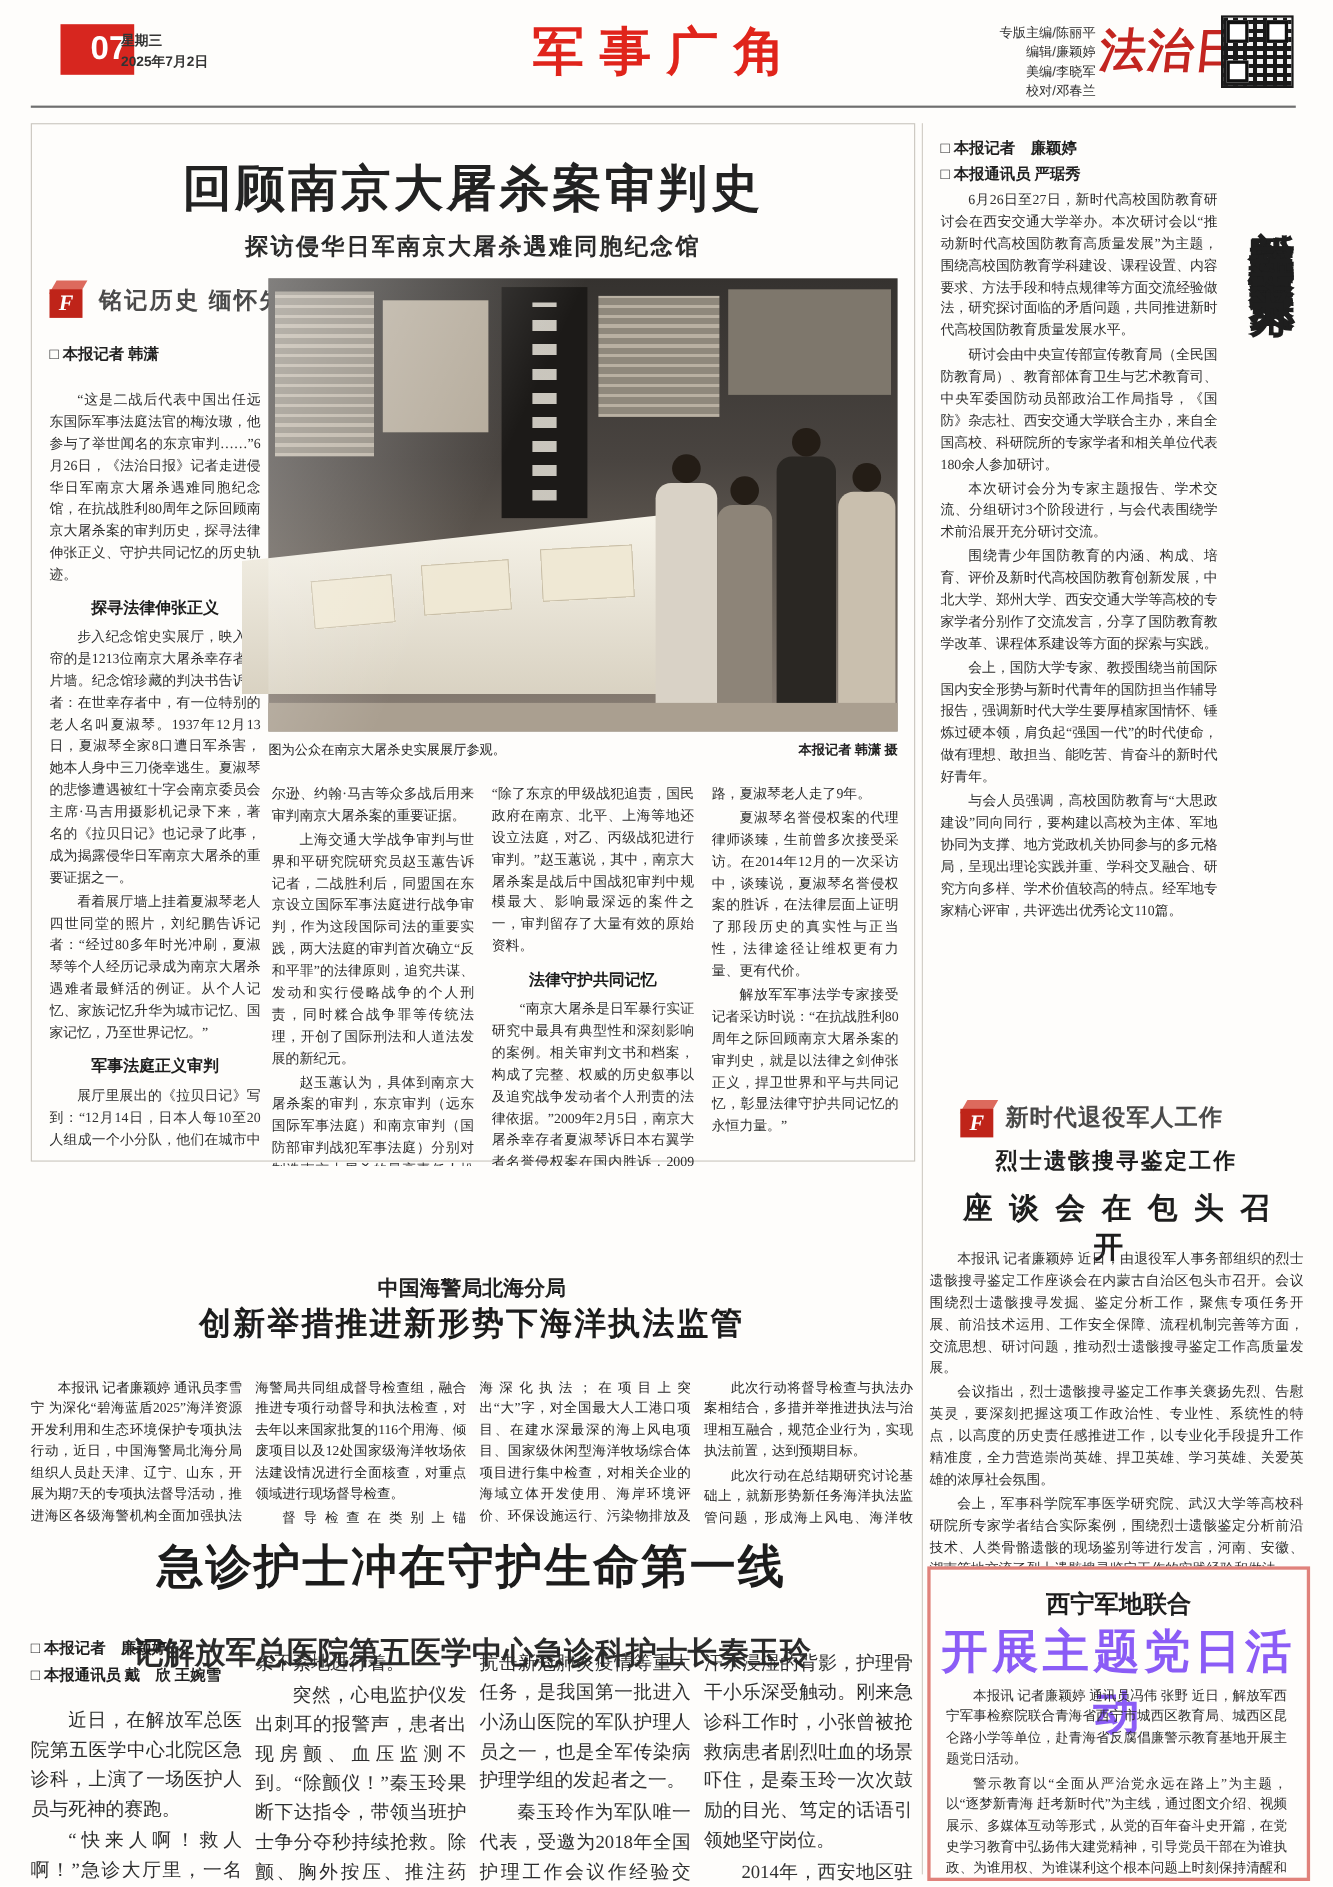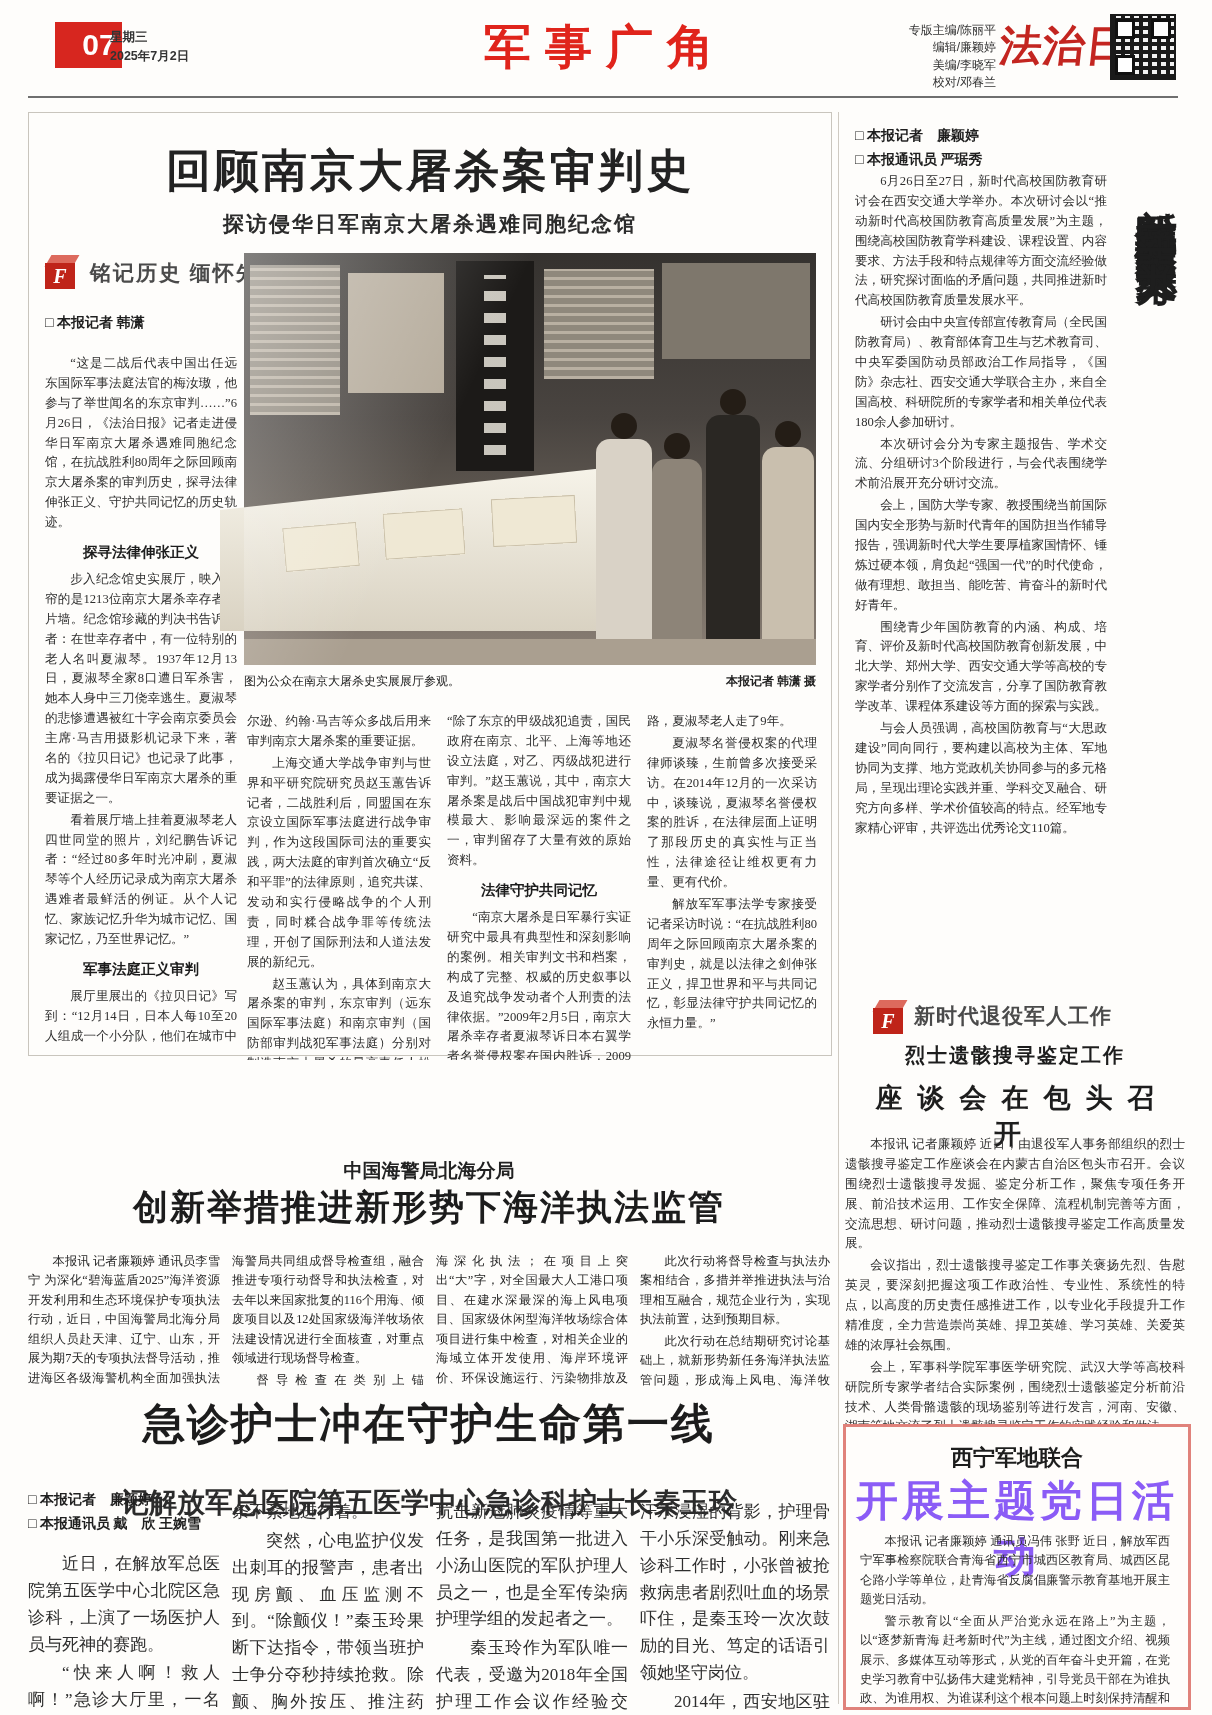--- a/index.html
+++ b/index.html
@@ -83,21 +83,21 @@
   .martyr-badge{left:873px;top:1000px;display:flex;align-items:center;gap:9px;}
   .martyr-h1{left:845px;top:1042px;width:340px;text-align:center;font-size:20px;font-weight:bold;
              letter-spacing:2px;font-family:"Liberation Sans",sans-serif;color:#1d1d1d;}
   .martyr-h2{left:845px;top:1080px;width:340px;text-align:center;font-size:27px;font-weight:bold;
              letter-spacing:15px;text-indent:15px;font-family:"Liberation Sans",sans-serif;color:#1d1d1d;}
   .martyr-body{left:845px;top:1124px;width:340px;height:290px;font-size:12.6px;}
 
   
   .marine-kicker{left:28px;top:1158px;width:802px;text-align:center;font-size:19px;font-weight:bold;
                  font-family:"Liberation Sans",sans-serif;color:#222;}
-  .marine-head{left:28px;top:1184px;width:802px;text-align:center;font-size:35px;font-weight:bold;
+  .marine-head{left:28px;top:1184px;width:802px;text-align:center;font-size:29px;font-weight:bold;
                letter-spacing:2px;font-family:"Liberation Sans",sans-serif;color:#1c1c1c;}
   .mcol{top:1252px;height:136px;font-size:12.3px;}
 
   
   .nurse-head{left:28px;top:1396px;width:802px;text-align:center;font-size:42px;font-weight:bold;
               letter-spacing:2px;font-family:"Liberation Sans",sans-serif;color:#1c1c1c;}
   .nurse-sub{left:28px;top:1456px;width:802px;text-align:center;font-size:28px;font-weight:bold;
              font-family:"Liberation Sans",sans-serif;color:#2b2b2b;margin-top:28px;}
   .nurse-byline{left:28px;top:1488px;}
   .ncol{height:222px;font-size:17px;}
@@ -209,22 +209,22 @@
   </div>
 
   <div class="abs byline def-byline">
     <div>□ 本报记者　廉颖婷</div>
     <div>□ 本报通讯员 严琚秀</div>
   </div>
   <div class="abs def-body clip">
     <p>6月26日至27日，新时代高校国防教育研讨会在西安交通大学举办。本次研讨会以“推动新时代高校国防教育高质量发展”为主题，围绕高校国防教育学科建设、课程设置、内容要求、方法手段和特点规律等方面交流经验做法，研究探讨面临的矛盾问题，共同推进新时代高校国防教育质量发展水平。</p>
     <p>研讨会由中央宣传部宣传教育局（全民国防教育局）、教育部体育卫生与艺术教育司、中央军委国防动员部政治工作局指导，《国防》杂志社、西安交通大学联合主办，来自全国高校、科研院所的专家学者和相关单位代表180余人参加研讨。</p>
     <p>本次研讨会分为专家主题报告、学术交流、分组研讨3个阶段进行，与会代表围绕学术前沿展开充分研讨交流。</p>
+    <p>围绕青少年国防教育的内涵、构成、培育、评价及新时代高校国防教育创新发展，中北大学、郑州大学、西安交通大学等高校的专家学者分别作了交流发言，分享了国防教育教学改革、课程体系建设等方面的探索与实践。</p>
     <p>会上，国防大学专家、教授围绕当前国际国内安全形势与新时代青年的国防担当作辅导报告，强调新时代大学生要厚植家国情怀、锤炼过硬本领，肩负起“强国一代”的时代使命，做有理想、敢担当、能吃苦、肯奋斗的新时代好青年。</p>
-    <p>围绕青少年国防教育的内涵、构成、培育、评价及新时代高校国防教育创新发展，中北大学、郑州大学、西安交通大学等高校的专家学者分别作了交流发言，分享了国防教育教学改革、课程体系建设等方面的探索与实践。</p>
     <p>与会人员强调，高校国防教育与“大思政建设”同向同行，要构建以高校为主体、军地协同为支撑、地方党政机关协同参与的多元格局，呈现出理论实践并重、学科交叉融合、研究方向多样、学术价值较高的特点。经军地专家精心评审，共评选出优秀论文110篇。</p>
   </div>
   <div class="abs vtitle clip">新时代高校国防教育研讨会在西安交大举办</div>
 
   <div class="abs martyr-badge">
     <span class="cube" style="width:32px;height:32px;">
       <i class="top"></i>
         <span class="front">F</span>
     </span>
     <span class="badge label" style="position:static;display:inline;font-size:21px;font-weight:bold;color:#4a4a4a;font-family:'Liberation Sans',sans-serif;letter-spacing:1px;">新时代退役军人工作</span>

